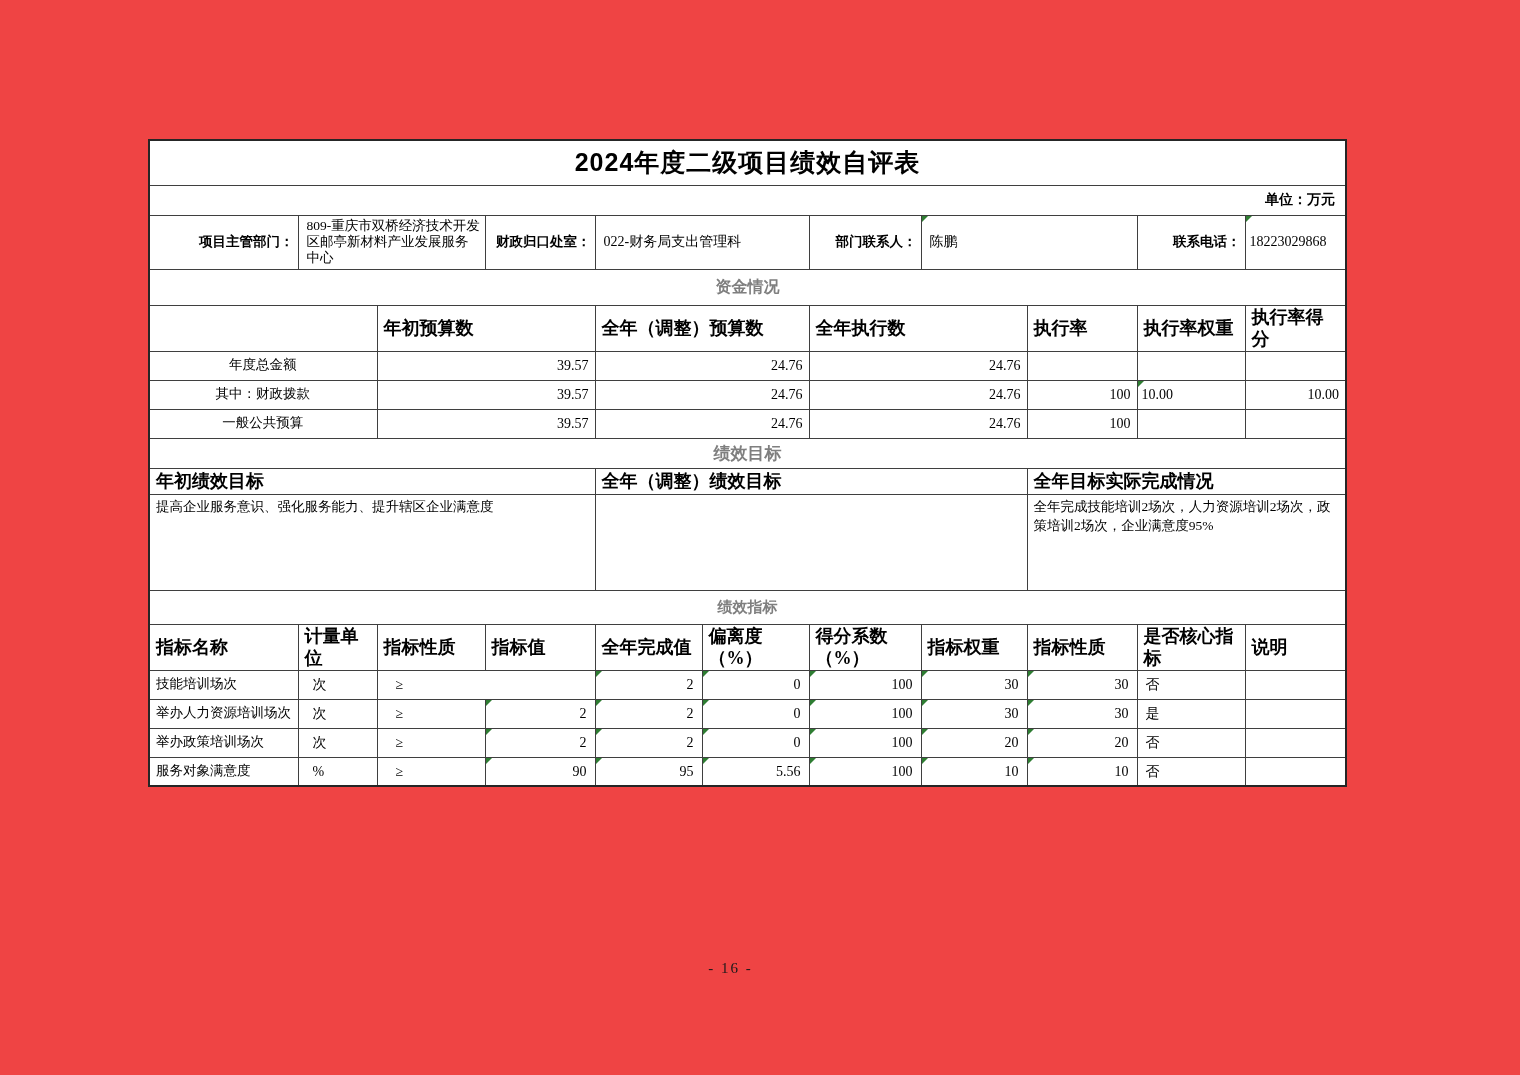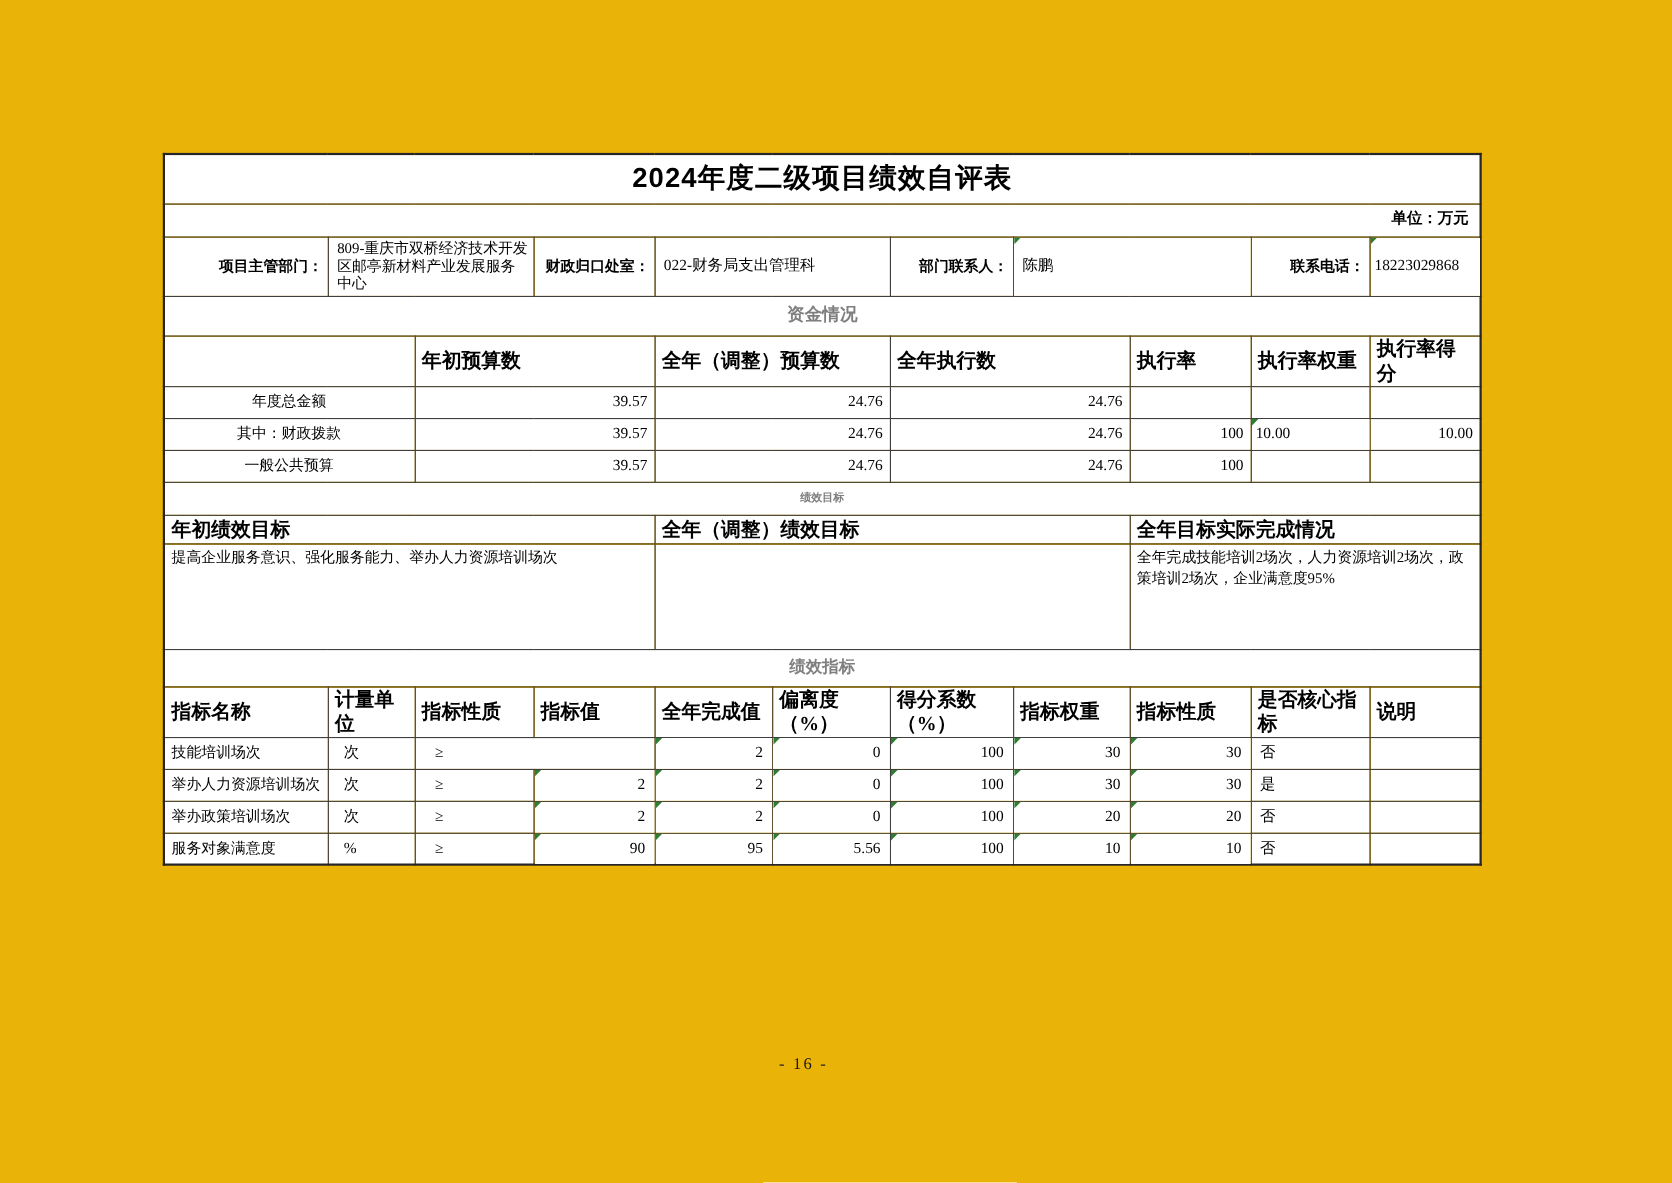--- a/index.html
+++ b/index.html
@@ -1,18 +1,18 @@
 <!DOCTYPE html>
 <html><head>
 <meta charset="utf-8">
 <style>
   *{margin:0;padding:0;box-sizing:border-box}
   html,body{background:#ffffff}
   body{font-family:"Liberation Serif","DejaVu Serif",serif;color:#000}
-  .page{position:relative;width:1520px;height:1075px;background:#eab308;overflow:hidden}
+  .page{position:relative;width:1520px;height:1075px;background:#ef4444;overflow:hidden}
 
   table.main{position:absolute;left:148px;top:139px;width:1197px;
     border-collapse:collapse;table-layout:fixed;border:2px solid #262626}
   td{border:1px solid #3f3f3f;font-size:14px;vertical-align:middle;
     overflow:hidden;padding:0 6px;line-height:1.25;background:#fff}
 
   tr.h45>td{height:45px} tr.h30>td{height:30px} tr.h27>td{height:27px}
   tr.h53>td{height:53px} tr.h36>td{height:36px} tr.h29>td{height:29px}
   tr.h26>td{height:26px} tr.h96>td{height:96px} tr.h34>td{height:34px}
   tr.h30b>td{height:30px}
@@ -121,31 +121,31 @@
       <td colspan="2" class="flab">一般公共预算</td>
       <td colspan="2" class="fnum">39.57</td>
       <td colspan="2" class="fnum">24.76</td>
       <td colspan="2" class="fnum">24.76</td>
       <td class="fnum">100</td>
       <td></td>
       <td></td>
     </tr>
 
     <tr class="h30b">
-      <td colspan="11" class="band" style="font-size:10px">绩效目标</td>
+      <td colspan="11" class="band" style="font-size:17px">绩效目标</td>
     </tr>
 
     <tr class="h26">
       <td colspan="4" class="hdr">年初绩效目标</td>
       <td colspan="4" class="hdr">全年（调整）绩效目标</td>
       <td colspan="3" class="hdr">全年目标实际完成情况</td>
     </tr>
 
     <tr class="h96">
-      <td colspan="4" class="goal">提高企业服务意识、强化服务能力、举办人力资源培训场次</td>
+      <td colspan="4" class="goal">提高企业服务意识、强化服务能力、提升辖区企业满意度</td>
       <td colspan="4" class="goal"></td>
       <td colspan="3" class="goal">全年完成技能培训2场次，人力资源培训2场次，政策培训2场次，企业满意度95%</td>
     </tr>
 
     <tr class="h34">
       <td colspan="11" class="band" style="font-size:15px">绩效指标</td>
     </tr>
 
     <tr class="h30">
       <td class="hdr">指标名称</td>

